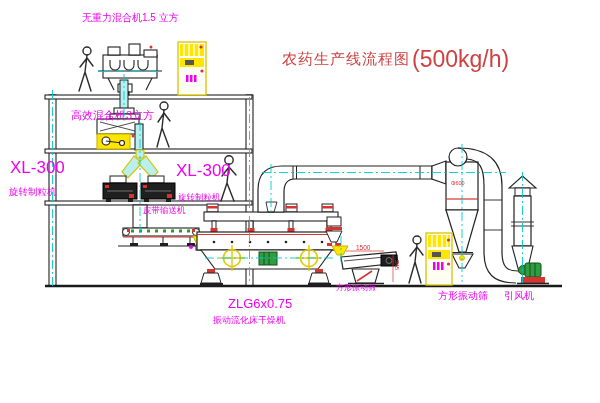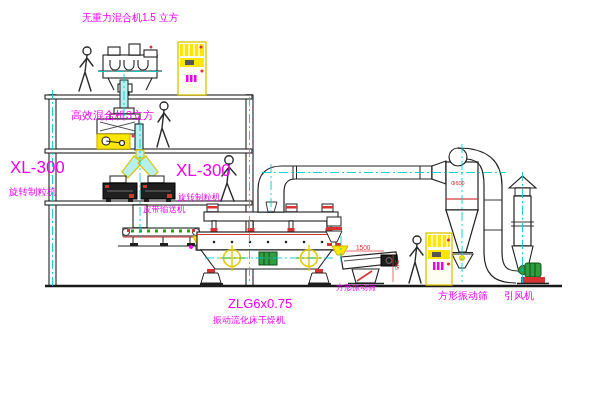--- a/index.html
+++ b/index.html
@@ -290,33 +290,35 @@
     <path d="M271,164 V214"></path>
     <path d="M262,172.5 H506"></path>
     <path d="M462,144 V282"></path>
     <path d="M522.5,172 V286"></path>
     <path d="M205,258 H336"></path>
     <path d="M341,236 V264"></path>
   </g>
 </svg>
 
   <div class="title-row">
+    <span class="title-cn red">农药生产线流程图</span>
+    <span class="title-cap red">(500kg/h)</span>
   </div>
 
   <div class="lbl magenta" style="left:82px;top:13px;font-size:10px;text-align:center;">无重力混合机1.5 立方</div>
 
   <div class="lbl magenta" style="left:46px;top:110px;font-size:11px;margin-left:25px;">高效混合机3立方</div>
 
   <div class="lbl magenta" style="left:10px;top:159px;font-size:17px;">XL-300</div>
   <div class="lbl magenta" style="left:9px;top:187px;font-size:9.5px;">旋转制粒机</div>
 
   <div class="lbl magenta" style="left:176px;top:162px;font-size:17px;">XL-300</div>
   <div class="lbl magenta" style="left:178px;top:193px;font-size:8.5px;">旋转制粒机</div>
 
-  <div class="lbl magenta" style="left:143px;top:206px;font-size:8.5px;font-family:Liberation Mono, monospace;">皮带输送机</div>
+  <div class="lbl magenta" style="left:143px;top:206px;font-size:8.5px;">皮带输送机</div>
 
   <div class="lbl magenta" style="left:213px;top:284px;font-size:9px;margin-top:32px;">振动流化床干燥机</div>
   <div class="lbl magenta" style="left:228px;top:297px;font-size:13px;">ZLG6x0.75</div>
 
   <div class="lbl magenta" style="left:336px;top:284px;font-size:8px;">方形振动筛</div>
 
   <div class="lbl magenta" style="left:438px;top:291px;font-size:10px;">方形振动筛</div>
   <div class="lbl magenta" style="left:504px;top:291px;font-size:10px;">引风机</div>
 
   <div class="lbl dimred" style="left:356px;top:245px;font-size:6.5px;">1500</div>

